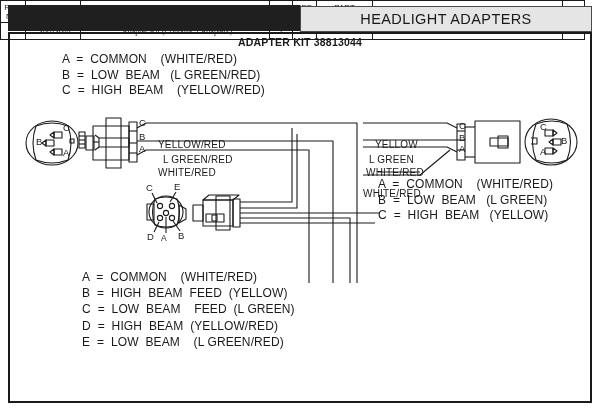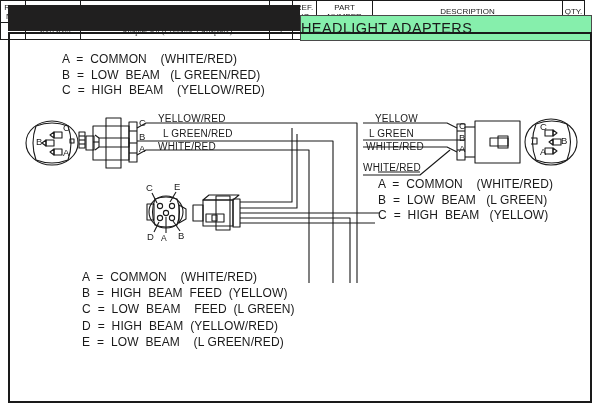--- a/index.html
+++ b/index.html
@@ -4,34 +4,34 @@
 <style>
   html,body{margin:0;padding:0;background:#fff;}
   body{width:600px;height:411px;overflow:hidden;
        font-family:"Liberation Sans",sans-serif;color:#1a1a1a;}
   #sheet{position:relative;width:600px;height:411px;}
   .abs{position:absolute;}
 
   
   #frame{left:8px;top:32px;width:584px;height:371px;border:2px solid #1a1a1a;box-sizing:border-box;}
   #titlebar-black{left:8px;top:5px;width:292px;height:26px;background:#201f1f;}
-  #titlebar-white{left:300px;top:15px;width:292px;height:26px;border:1px solid #4a4a4a;
-                  box-sizing:border-box;background:#86efac;display:flex;align-items:center;justify-content:flex-start;}
+  #titlebar-white{left:300px;top:6px;width:292px;height:26px;border:1px solid #4a4a4a;
+                  box-sizing:border-box;background:#e5e5e5;display:flex;align-items:center;justify-content:center;}
   #titlebar-white span{font-size:14.5px;letter-spacing:.4px;color:#1a1a1a;}
 
   #kit-title{left:0;top:36px;width:600px;text-align:center;font-size:10.5px;font-weight:bold;letter-spacing:.2px;}
 
   
   .legend{font-size:12px;line-height:15.5px;white-space:pre;letter-spacing:.1px;}
   #legend-top{left:62px;top:52px;}
   #legend-right{left:378px;top:177px;}
   #legend-bottom{left:82px;top:269px;line-height:16.2px;}
 
   
-  .wlabel{font-size:10px;white-space:pre;letter-spacing:.2px;}
+  .wlabel{font-size:10px;white-space:pre;letter-spacing:.2px;margin-top:26px;}
   .pin{font-size:9.5px;}
 
   #dwg{left:0;top:339px;width:584px;text-align:right;font-size:9.5px;letter-spacing:.2px;}
 
   
   #ptable{left:8px;top:363px;width:584px;height:40px;border-collapse:collapse;
           font-size:8px;table-layout:fixed;}
   #ptable td,#ptable th{border:1px solid #1a1a1a;padding:0;text-align:center;
           vertical-align:middle;font-weight:normal;line-height:9px;}
   #ptable thead td{height:21px;}
@@ -44,20 +44,21 @@
 
 <div id="sheet">
 
   <div class="abs" id="titlebar-black"></div>
   <div class="abs" id="titlebar-white">
     <span>HEADLIGHT ADAPTERS</span>
   </div>
 
   <div class="abs" id="frame"></div>
 
+  <div class="abs" id="kit-title">ADAPTER KIT 38813044</div>
 
   <div class="abs legend" id="legend-top">A  =  COMMON    (WHITE/RED)
 B  =  LOW  BEAM   (L GREEN/RED)
 C  =  HIGH  BEAM    (YELLOW/RED)</div>
 
   <div class="abs legend" id="legend-right">A  =  COMMON    (WHITE/RED)
 B  =  LOW  BEAM   (L GREEN)
 C  =  HIGH  BEAM   (YELLOW)</div>
 
   <div class="abs legend" id="legend-bottom">A  =  COMMON    (WHITE/RED)

